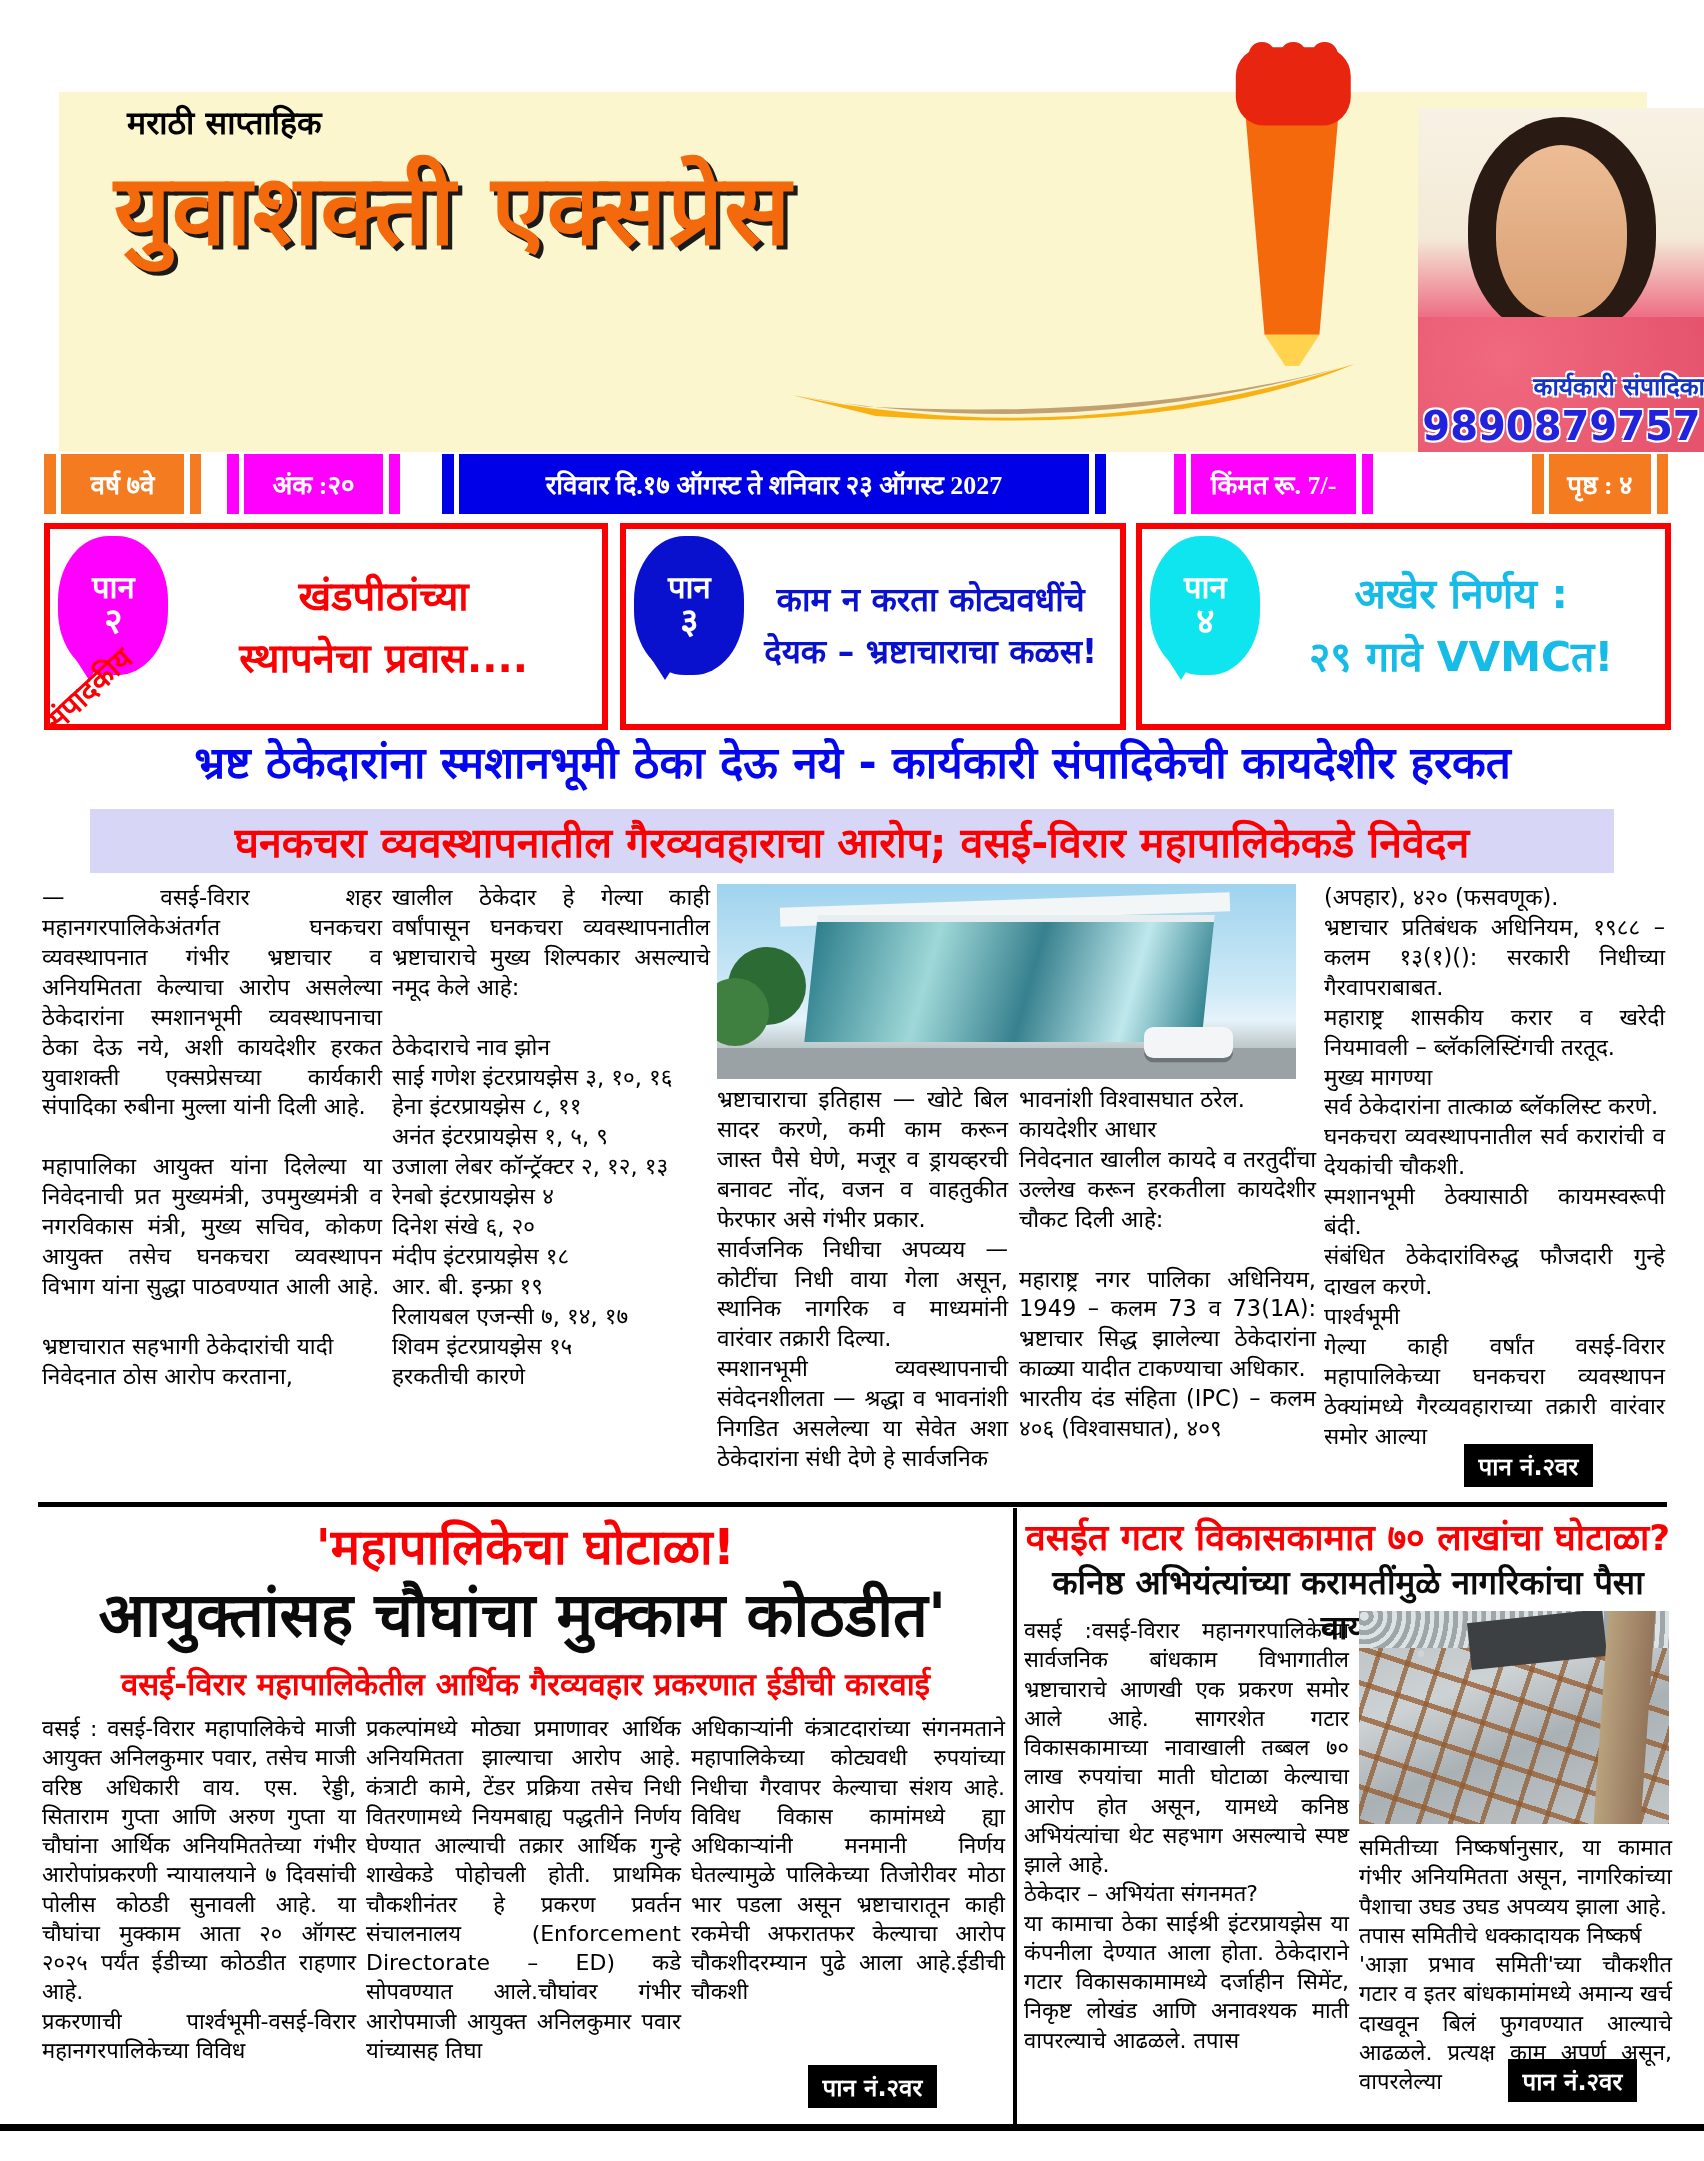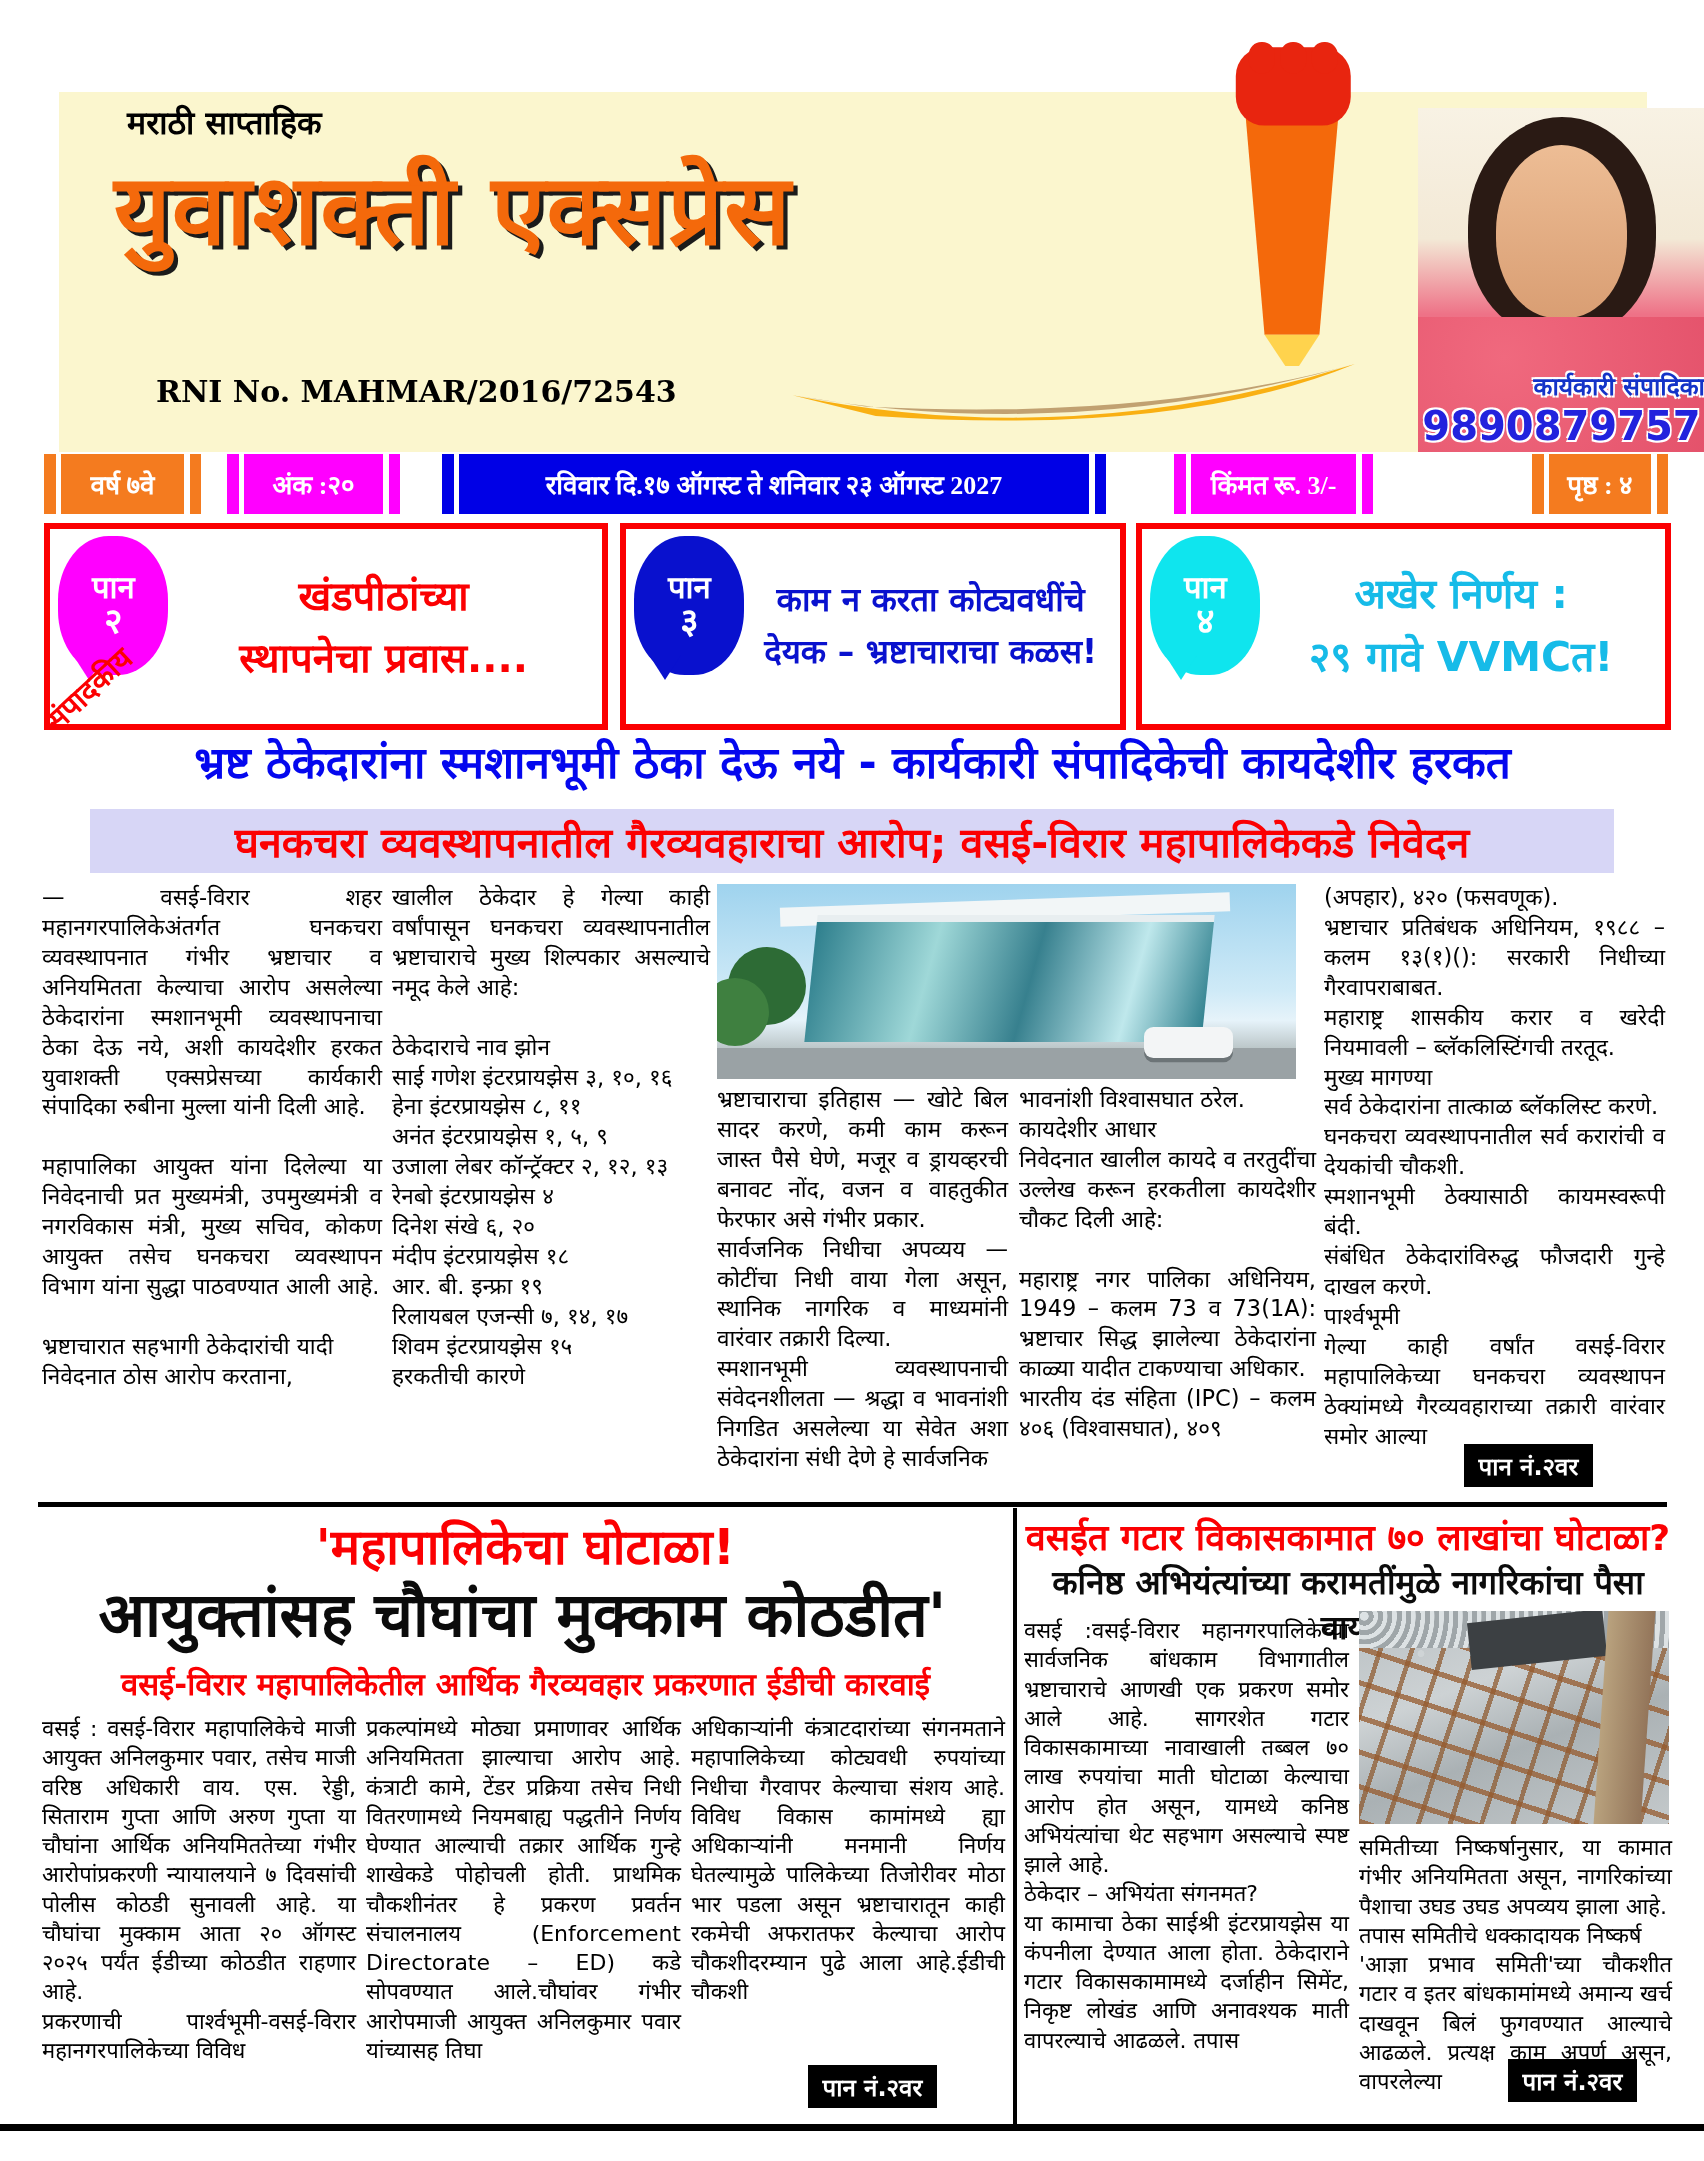--- a/index.html
+++ b/index.html
@@ -107,21 +107,20 @@
              background:repeating-radial-gradient(circle at 5.2px 5.2px,#dde2e4 0 4.2px,#9fa6a9 4.7px 9.4px);}
 </style>
 </head>
 <body>
 
 <div id="canvas">
 
   <div class="masthead">
     <div class="kicker">मराठी साप्ताहिक</div>
     <div class="title">युवाशक्ती एक्सप्रेस</div>
-    <div class="rni">RNI No. MAHMAR/2016/72543</div>
 
     <svg class="penswoosh" width="627" height="125" viewBox="0 0 1200 240">
       <path d="M20 150 Q 560 260 1100 90 Q 760 230 180 190 Z" fill="#F9B013"></path>
       <path d="M20 150 Q 560 245 1100 90 Q 700 200 160 172 Z" fill="#7A3A00" opacity="0.45"></path>
     </svg>
     <svg class="fistpen" width="225" height="324" viewBox="0 0 430 620">
       <polygon points="150,560 255,560 300,40 105,40" fill="#F4690B"></polygon>
       <polygon points="150,560 255,560 203,640 150,560" fill="#FFD34D"></polygon>
       <rect x="95" y="10" width="220" height="150" rx="55" fill="#E8250F"></rect>
       <rect x="120" y="0" width="50" height="60" rx="24" fill="#E8250F"></rect>
@@ -149,21 +148,21 @@
       <div class="bx c-magenta">अंक :२०</div>
       <div class="bar c-magenta"></div>
     </div>
     <div class="cell" style="left:442px;width:664px;">
       <div class="bar c-blue"></div>
       <div class="bx c-blue">रविवार दि.१७ ऑगस्ट ते शनिवार २३ ऑगस्ट 2027</div>
       <div class="bar c-blue"></div>
     </div>
     <div class="cell" style="left:1174px;width:199px;">
       <div class="bar c-magenta"></div>
-      <div class="bx c-magenta">किंमत रू. 3/-</div>
+      <div class="bx c-magenta">किंमत रू. 7/-</div>
       <div class="bar c-magenta"></div>
     </div>
     <div class="cell" style="left:1532px;width:136px;">
       <div class="bar c-orange"></div>
       <div class="bx c-orange">पृष्ठ : ४</div>
       <div class="bar c-orange"></div>
     </div>
   </div>
 
   <div class="promo" style="left:44px;width:552px;">

